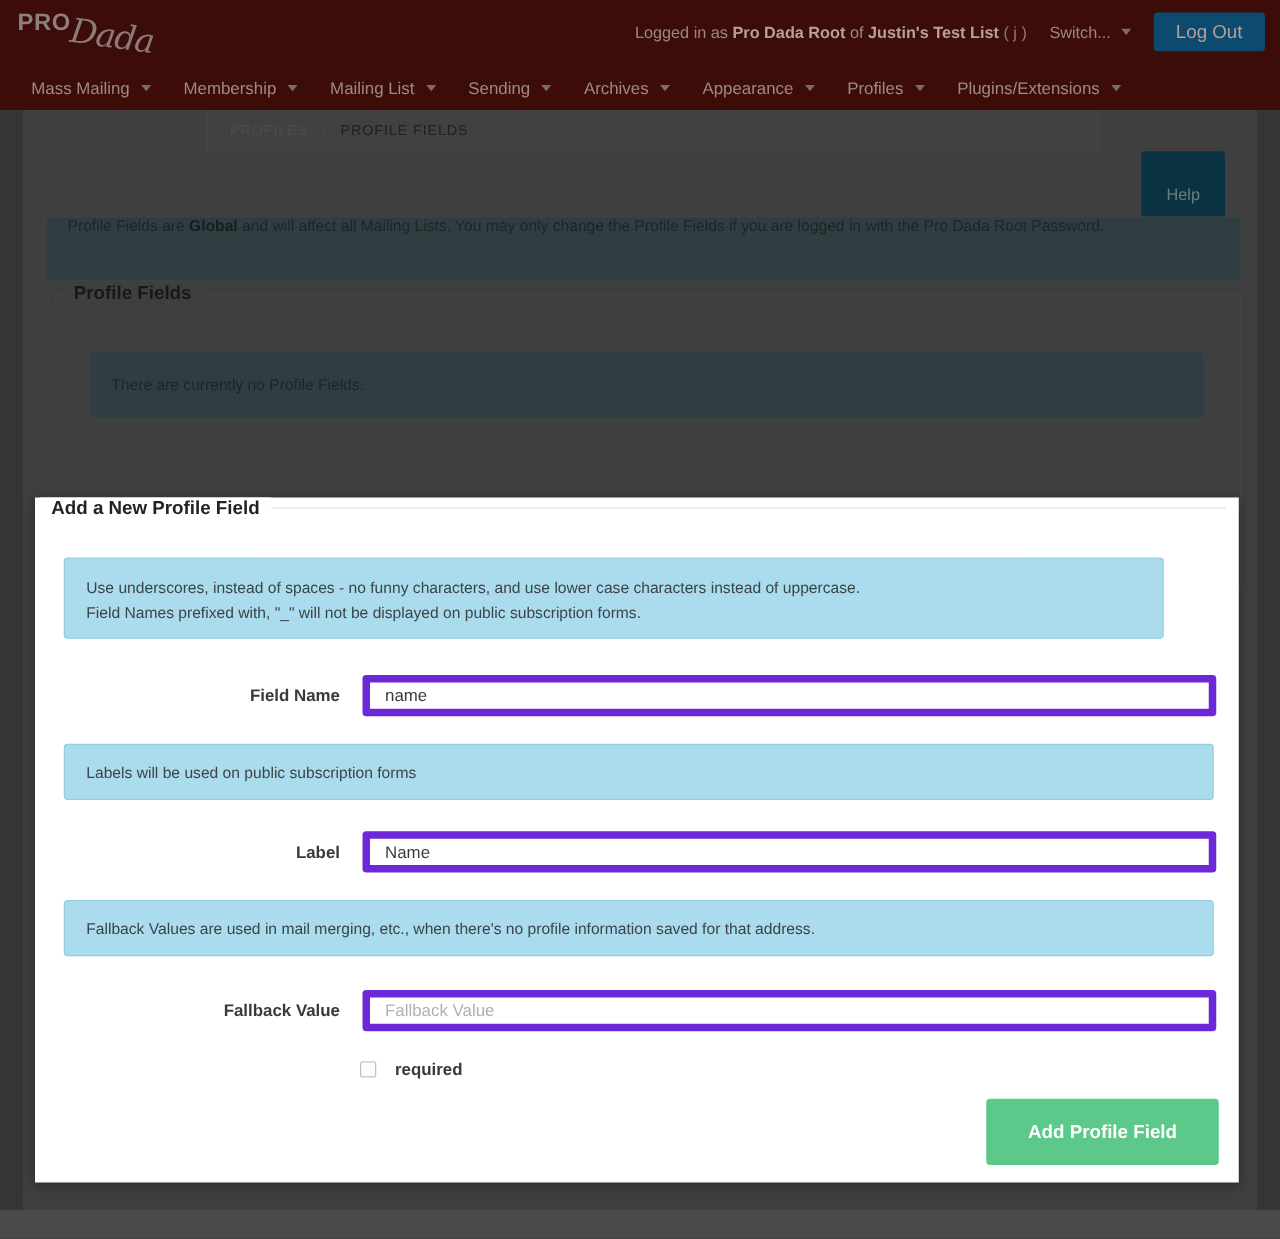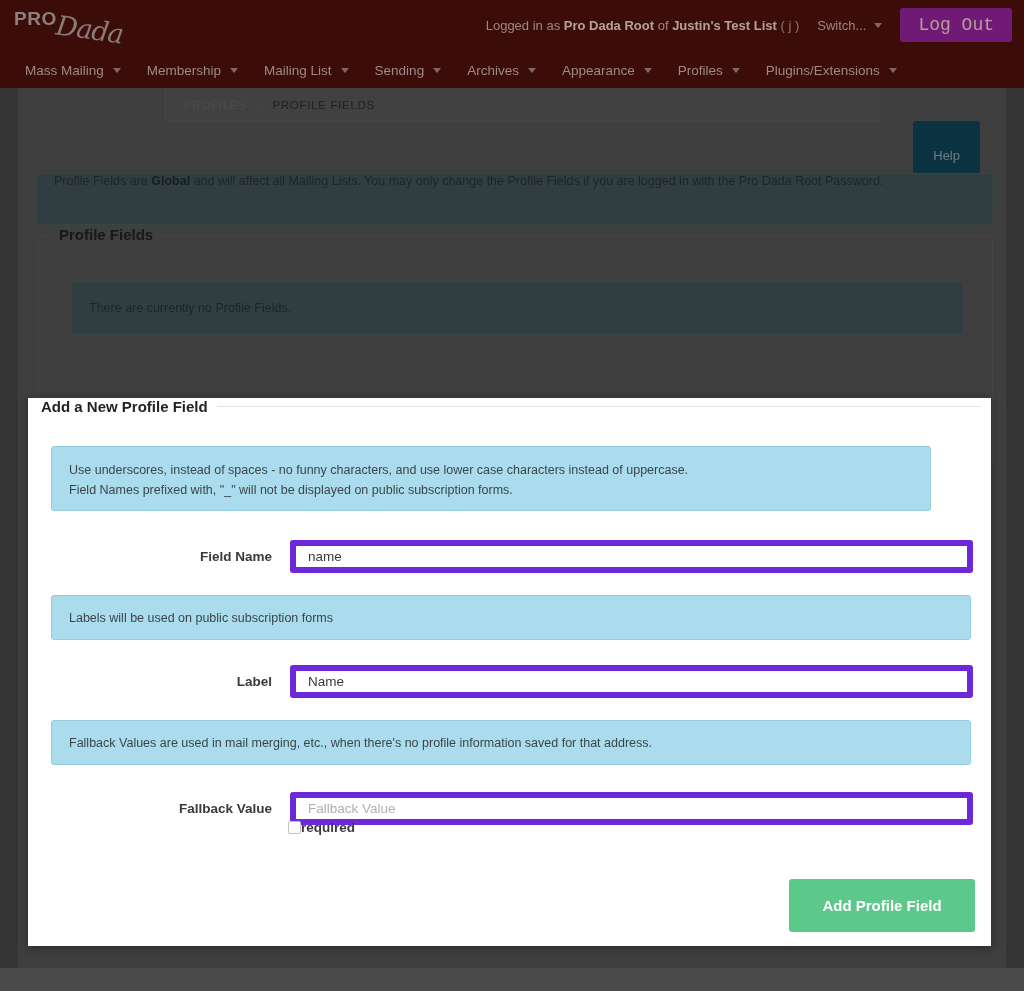--- a/index.html
+++ b/index.html
@@ -35,23 +35,23 @@
   }
   .userbar .loggedin { font-size: 13px; color: #9b8886; white-space: nowrap; }
   .userbar .loggedin b { color: #b6a09d; font-weight: bold; }
   .userbar .loggedin i { font-style: normal; color: #8d7a78; }
   .switch { font-size: 13px; color: #9b8886; display: flex; align-items: center; gap: 8px; cursor: pointer; }
   .caret {
     width: 0; height: 0; border-left: 4px solid transparent; border-right: 4px solid transparent;
     border-top: 5px solid #7d6a68; display: inline-block;
   }
   .logout {
-    background: #701a75; color: #b79e9a; font-size: 18px;
+    background: #0c4a6e; color: #b79e9a; font-size: 15px;
     padding: 7px 18px; border: 0; border-radius: 3px; cursor: pointer;
-    font-family: Liberation Mono, monospace;
+    font-family: Liberation Sans, sans-serif;
   }
   .menubar {
     position: absolute; left: 0; top: 52px; width: 1024px; height: 36px;
     display: flex; align-items: center; padding-left: 14px; gap: 4px;
   }
   .menuitem {
     display: flex; align-items: center; gap: 9px;
     font-size: 13.5px; color: #9d8a88; padding: 6px 11px; cursor: pointer; white-space: nowrap;
   }
 
@@ -122,21 +122,21 @@
     width: 245px; text-align: right; padding-right: 18px;
     font-size: 13.5px; font-weight: bold; color: #3a3a3a;
   }
   .row-input {
     width: 683px; height: 33px; border: 6px solid #6d28d9; border-radius: 3px;
     padding: 0 12px; font-size: 13.5px; color: #3a3a3a;
     font-family: "Liberation Sans", sans-serif; background: #fff; outline: none;
   }
   .row-input::placeholder { color: #b0b0b0; }
 
-  .checkrow { position: absolute; left: 288px; top: 820px; display: flex; align-items: center; }
+  .checkrow { position: absolute; left: 288px; top: 848px; display: flex; align-items: center; gap: 15px; }
   .checkbox {
     width: 13px; height: 13px; border: 1px solid #c2c2c2; border-radius: 2px; background: #fcfcfc;
     cursor: pointer;
   }
   .checklabel { font-size: 13.5px; font-weight: bold; color: #3a3a3a; }
 
   .submitbtn {
     position: absolute; left: 789px; top: 879px; width: 186px; height: 53px;
     background: #5cc98b; color: #ffffff; border: 0; border-radius: 3px;
     font-size: 15px; font-weight: bold; cursor: pointer;

